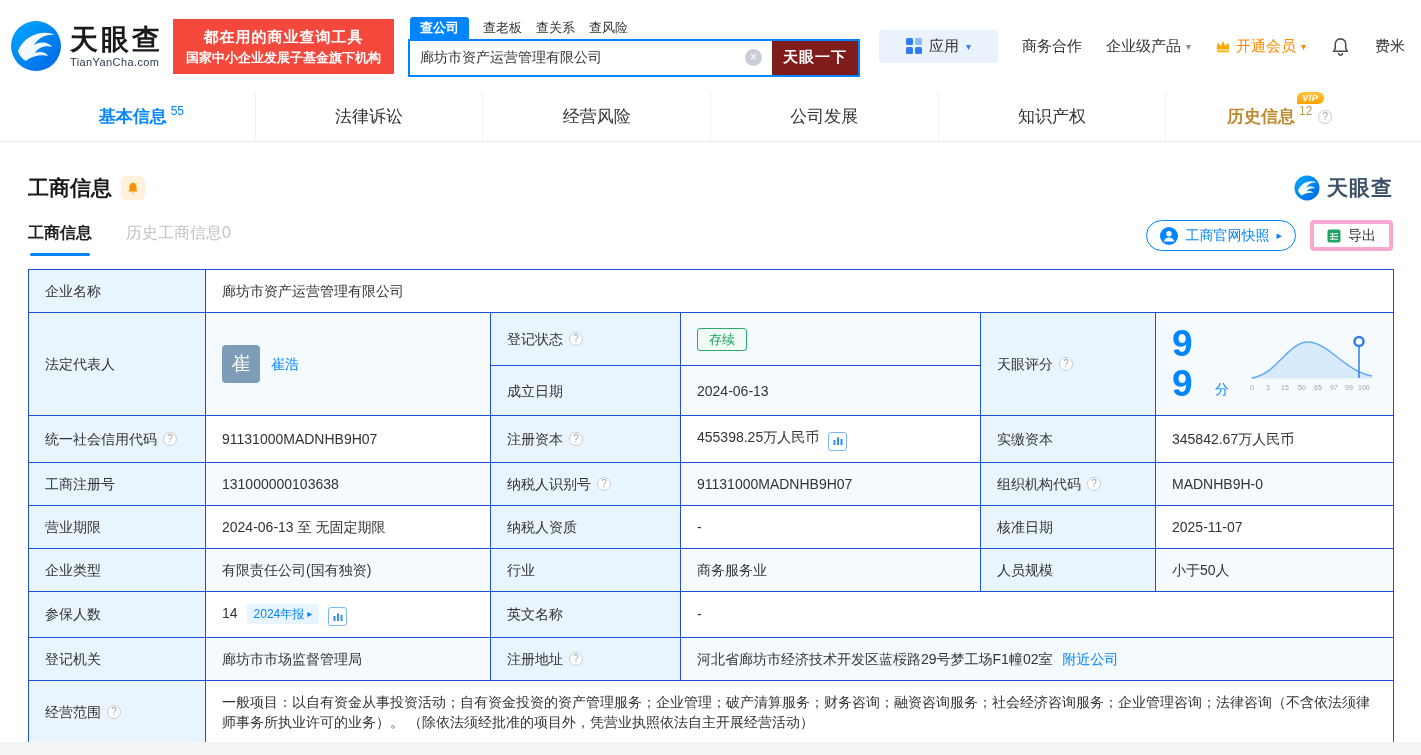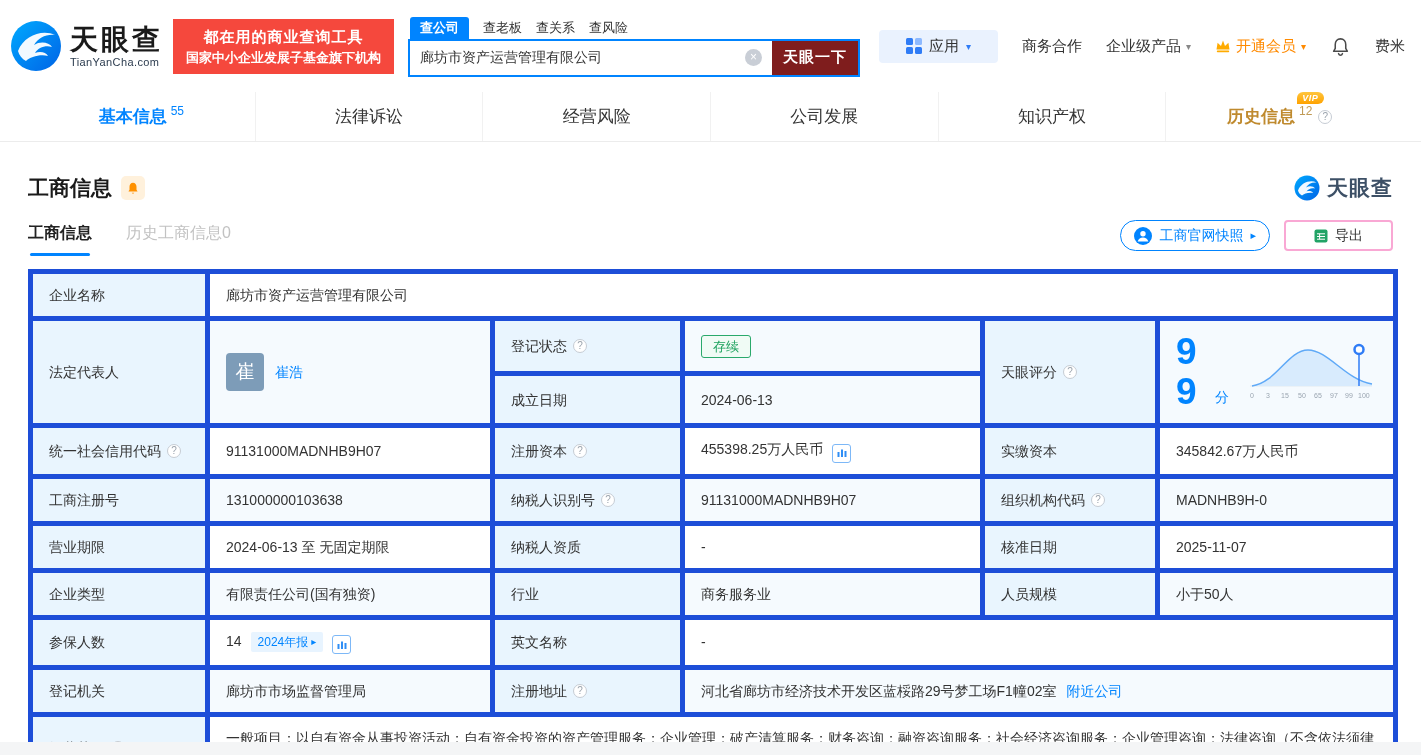--- a/index.html
+++ b/index.html
@@ -55,25 +55,25 @@
   .section-title { font-size:21px; color:#1a1a1a; }
   .bell-chip { width:24px; height:24px; background:#fff1dc; border-radius:5px; display:flex; align-items:center; justify-content:center; margin-left:9px; cursor:pointer; }
   .brand-right { margin-left:auto; display:flex; align-items:center; gap:7px; font-size:21px; font-weight:bold; color:#3d5066; letter-spacing:1px; }
   .subtab-row { display:flex; align-items:center; margin-top:18px; }
   .subtab { position:relative; font-size:16px; font-weight:bold; color:#222; padding-bottom:12px; cursor:pointer; }
   .subtab.active::after { content:""; position:absolute; left:2px; right:2px; bottom:0; height:3px; background:#0084ff; border-radius:2px; }
   .subtab.muted { color:#c2c2c2; font-weight:normal; margin-left:34px; }
   .actions { margin-left:auto; display:flex; gap:14px; margin-bottom:8px; }
   .snapshot-btn { display:inline-flex; align-items:center; gap:7px; border:1px solid #0084ff; color:#0084ff; background:#fff; border-radius:16px; height:31px; padding:0 13px; font-size:14px; cursor:pointer; font-family:inherit; }
   .snapshot-btn .arr { font-size:11px; }
-  .export-btn { display:inline-flex; align-items:center; gap:7px; border:2px solid #f9a8d4; color:#333; background:#fff; border-radius:4px; height:31px; padding:0 28px; font-size:14px; cursor:pointer; font-family:inherit; }
+  .export-btn { display:inline-flex; align-items:center; gap:7px; border:4px solid #f9a8d4; color:#333; background:#fff; border-radius:4px; height:31px; padding:0 13px; font-size:14px; cursor:pointer; font-family:inherit; }
 
   
   .info-table { width:100%; border-collapse:collapse; table-layout:fixed; margin-top:10px; font-size:14px; }
-  .info-table td { border:5px solid #1d4ed8; padding:11px 16px; vertical-align:middle; line-height:20px; word-break:break-all;margin-top:13px; }
+  .info-table td { border:1px solid #1d4ed8; padding:11px 16px; vertical-align:middle; line-height:20px; word-break:break-all;margin-top:13px; }
   td.lbl { background:#e9f5fe; color:#333; }
   tr.band td:not(.lbl) { background:#f5fafe; }
   .lbl-wrap { display:inline-flex; align-items:center; }
   .rep { display:flex; align-items:center; gap:11px; }
   .avatar { width:38px; height:38px; background:#7d9cb8; color:#fff; font-size:19px; display:inline-flex; align-items:center; justify-content:center; border-radius:4px; flex:none; }
   .link { color:#0084ff; }
   .status-badge { display:inline-block; border:1px solid #2aa96b; color:#1ea35f; background:#f0fbf5; padding:1px 11px; border-radius:3px; font-size:13px; line-height:19px; }
   .score-wrap { display:flex; align-items:center; gap:16px; }
   .score-num { font-size:37px; font-weight:bold; color:#0084ff; line-height:40px; }
   .score-unit { font-size:14px; color:#0084ff; align-self:flex-end; margin-left:-12px; margin-bottom:5px; }

